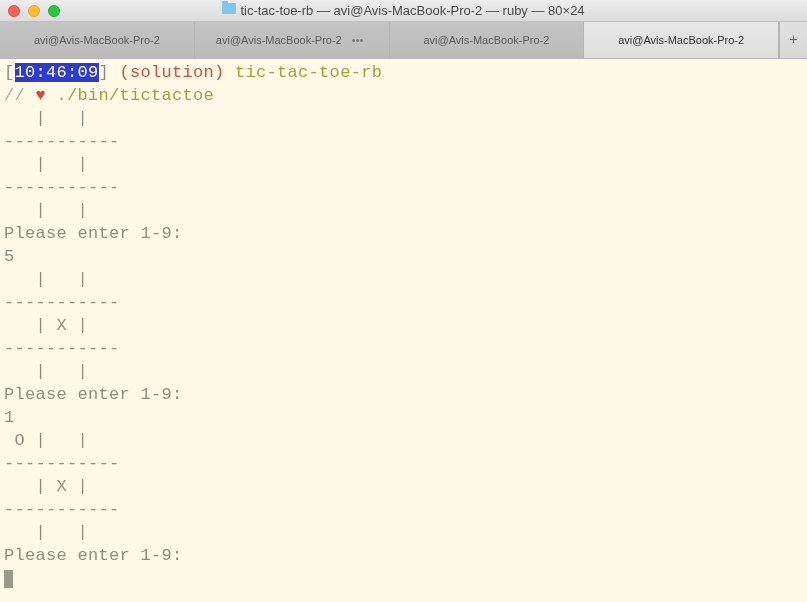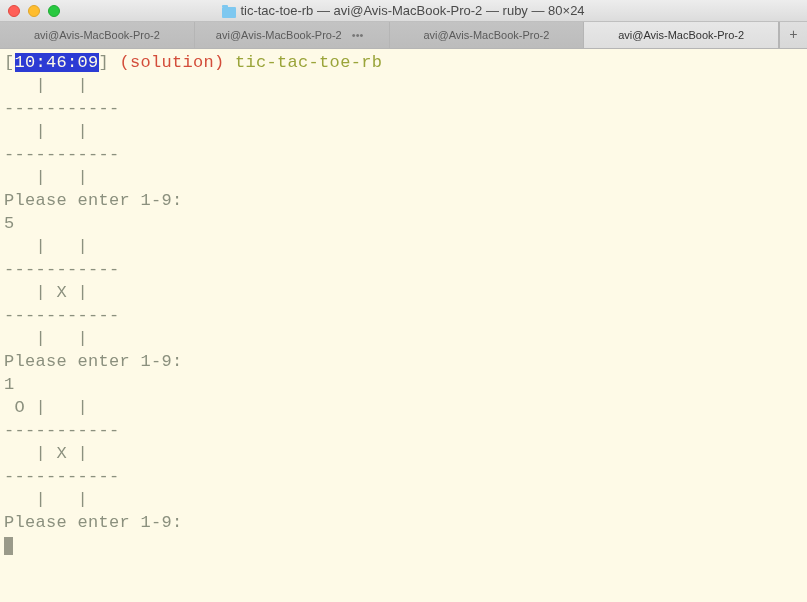--- a/index.html
+++ b/index.html
@@ -31,42 +31,42 @@
     .tl-min { background: #ffbd2e; border: 0.5px solid #e0a528; }
     .tl-max { background: #28c940; border: 0.5px solid #1fab34; }
     .title-center {
       position: absolute;
       left: 0; right: 0;
       text-align: center;
       font-family: -apple-system, "Helvetica Neue", sans-serif;
       font-size: 13px;
       color: #4a4a4a;
       display: flex;
-      align-items: flex-end;
+      align-items: flex-start;
       justify-content: center;
       gap: 4px;
       pointer-events: none;
     }
     .folder-icon {
       width: 14px; height: 11px;
       background: #7ec8f0;
       border-radius: 1px;
       position: relative;
       display: inline-block;
     }
     .folder-icon::before {
       content: "";
       position: absolute;
       top: -2px; left: 0;
       width: 6px; height: 2px;
       background: #7ec8f0;
       border-radius: 1px 1px 0 0;
     }
     .tabbar {
-      height: 27px;
+      height: 37px;
       background: #701a75;
       border-bottom: 1px solid #b5b5b5;
       display: flex;
     }
     .tab {
       flex: 1;
       border-right: 1px solid #b5b5b5;
       font-family: -apple-system, "Helvetica Neue", sans-serif;
       font-size: 11px;
       color: #5a5a5a;
@@ -156,20 +156,21 @@
   <div class="tab active">
     <span>avi@Avis-MacBook-Pro-2</span>
   </div>
   <div class="new-tab">
     <span>+</span>
   </div>
 </div>
 
 <div class="terminal">
   <div class="prompt-line"><span class="bracket">[</span><span class="time-bg">10:46:09</span><span class="bracket">]</span> <span class="solution">(solution)</span> <span class="dir">tic-tac-toe-rb</span></div>
+  <div class="cmd-line"><span class="cmd-slashes">//</span> <span class="heart">♥</span> <span class="cmd-text">./bin/tictactoe</span></div>
   <div class="output">   |   |   </div>
   <div class="output">-----------</div>
   <div class="output">   |   |   </div>
   <div class="output">-----------</div>
   <div class="output">   |   |   </div>
   <div class="output">Please enter 1-9:</div>
   <div class="output">5</div>
   <div class="output">   |   |   </div>
   <div class="output">-----------</div>
   <div class="output">   | X |   </div>

